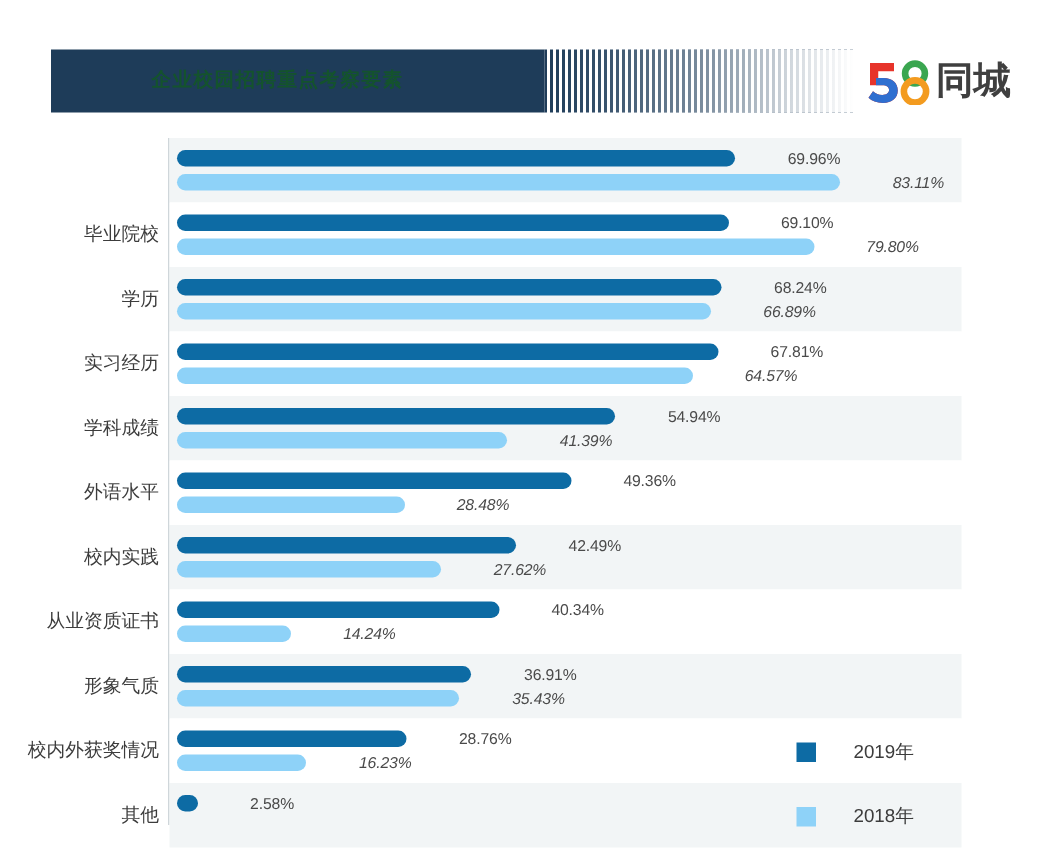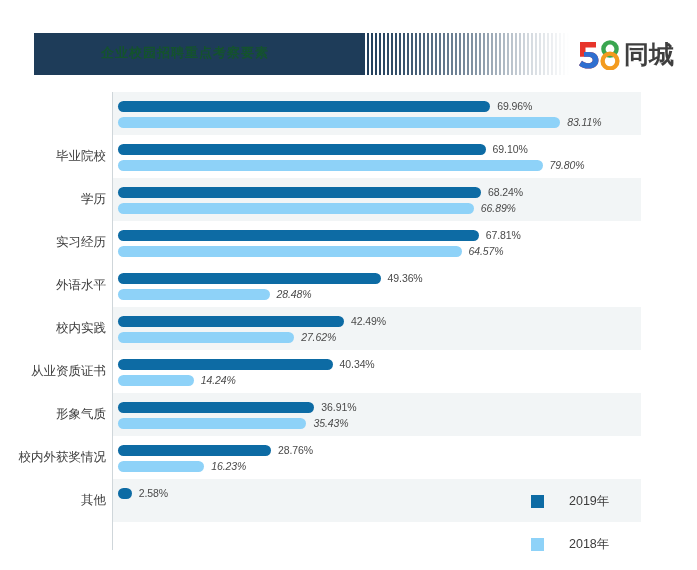--- a/index.html
+++ b/index.html
@@ -140,21 +140,22 @@
   .bars {
     position: absolute;
     left: 118px;
     top: 0;
     height: 43px;
   }
   .barwrap {
     position: absolute;
     left: 0;
     display: flex;
-    align-items: flex-end;
+    align-items: flex-start;
+    gap: 28px;
   }
   .barwrap.b1 { top: 8px; }
   .barwrap.b2 { top: 24px; font-style: italic; }
   .bar {
     height: 11px;
     border-radius: 6px;
   }
   .bar.y2019 { background: #0d6ba4; }
   .bar.y2018 { background: #8ed2f8; }
   .bar-value {
@@ -264,20 +265,34 @@
           <div class="barwrap b1">
             <div class="bar y2019" style="width: 360.749px; background: rgb(13, 107, 164);"></div>
             <span class="bar-value">67.81%</span>
           </div>
           <div class="barwrap b2">
             <div class="bar y2018" style="width: 343.512px; background: rgb(142, 210, 248);"></div>
             <span class="bar-value">64.57%</span>
           </div>
         </div>
       </div>
+      <div class="row odd">
+        <div class="rowbg"></div>
+        <div class="row-label">学科成绩</div>
+        <div class="bars">
+          <div class="barwrap b1">
+            <div class="bar y2019" style="width: 292.281px; background: rgb(13, 107, 164);"></div>
+            <span class="bar-value">54.94%</span>
+          </div>
+          <div class="barwrap b2">
+            <div class="bar y2018" style="width: 220.195px; background: rgb(142, 210, 248);"></div>
+            <span class="bar-value">41.39%</span>
+          </div>
+        </div>
+      </div>
       <div class="row even">
         <div class="rowbg"></div>
         <div class="row-label">外语水平</div>
         <div class="bars">
           <div class="barwrap b1">
             <div class="bar y2019" style="width: 262.595px; background: rgb(13, 107, 164);"></div>
             <span class="bar-value">49.36%</span>
           </div>
           <div class="barwrap b2">
             <div class="bar y2018" style="width: 151.514px; background: rgb(142, 210, 248);"></div>

